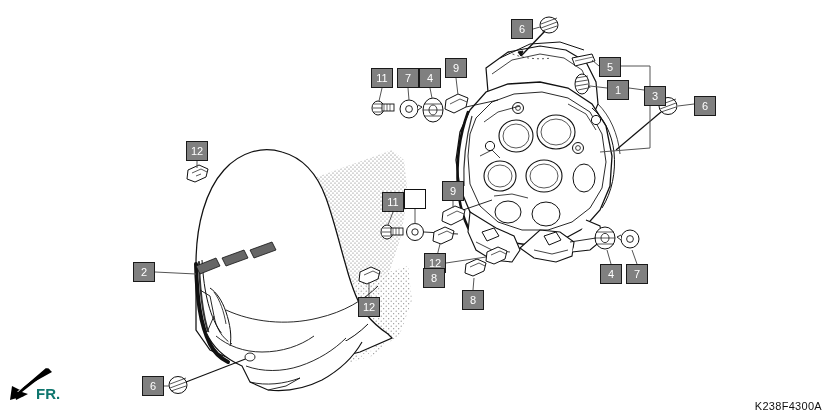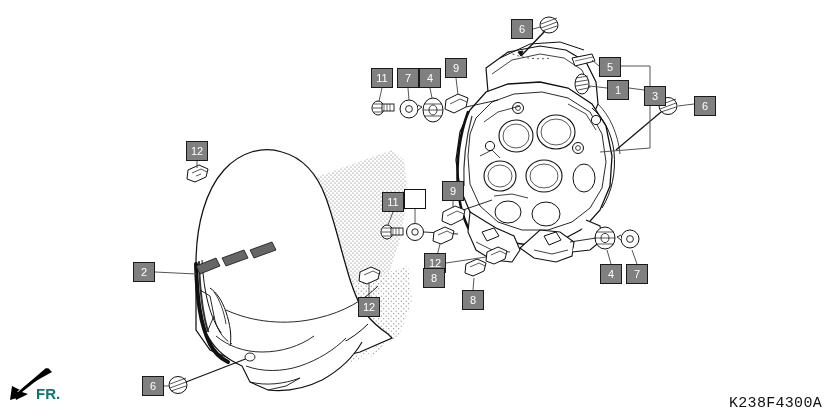--- a/index.html
+++ b/index.html
@@ -37,23 +37,23 @@
   }
   .callout.blank {
     background: #ffffff;
     border: 1px solid #111111;
     color: #ffffff;
   }
   #partno {
     position: absolute;
     right: 18px;
     bottom: 8px;
-    font-size: 15px;
+    font-size: 11px;
     color: #111111;
-    font-family: Liberation Mono, monospace;
+    font-family: Liberation Sans, sans-serif;
     letter-spacing: 0.3px;
   }
   #frlabel {
     position: absolute;
     left: 36px;
     top: 368px;
     font-size: 15px;
     font-weight: bold;
     color: #0f766e;
     font-family: "Liberation Sans", sans-serif;

